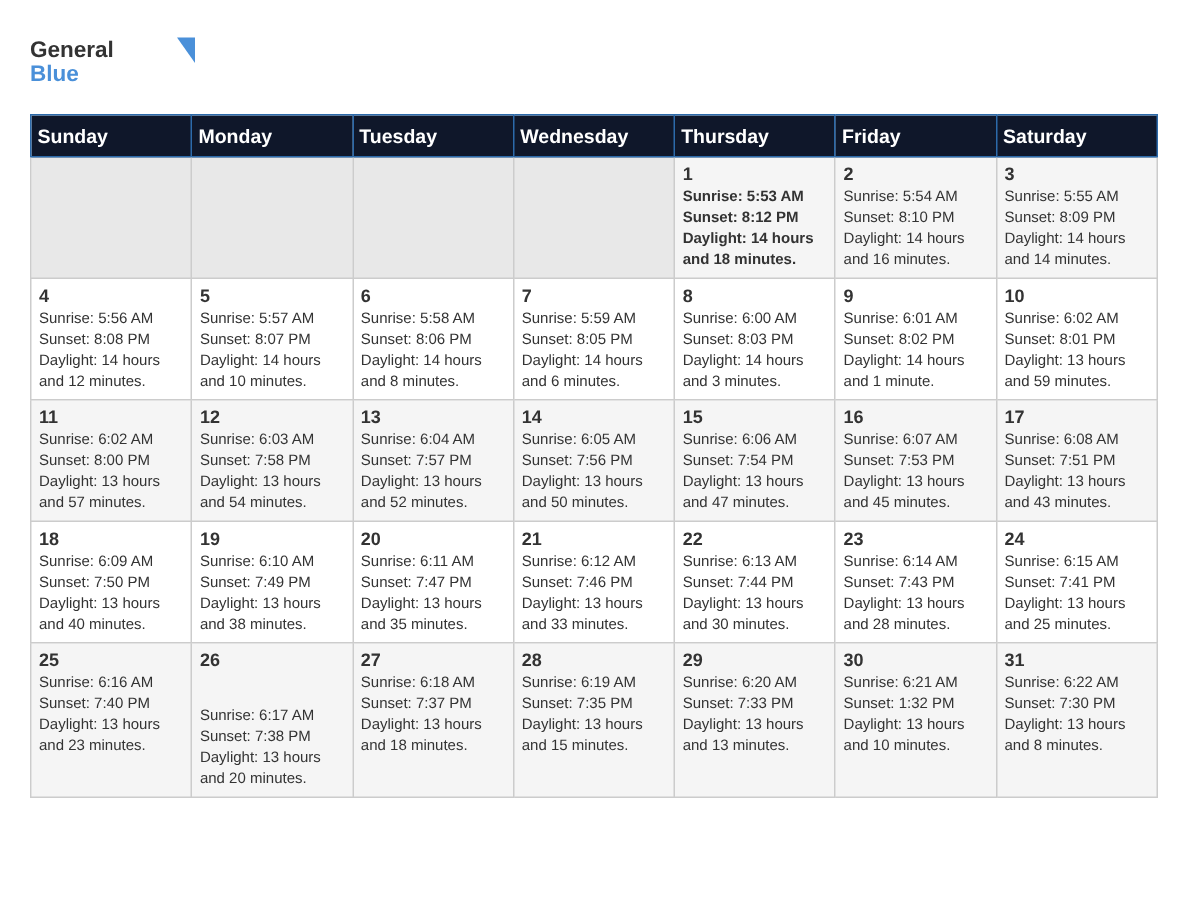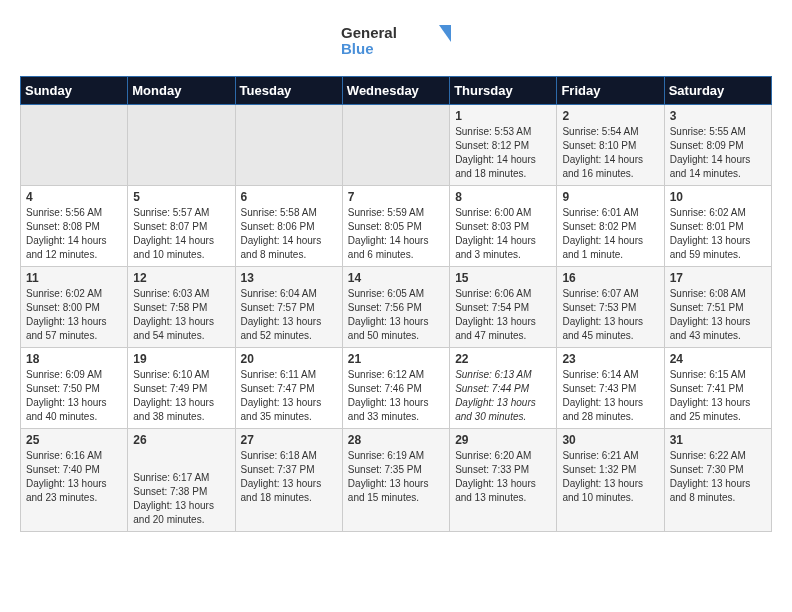--- a/index.html
+++ b/index.html
@@ -5,21 +5,21 @@
     * { margin: 0; padding: 0; box-sizing: border-box; }
     body {
       font-family: Arial, sans-serif;
       background: #fff;
       width: 792px;
       min-height: 612px;
       padding: 20px;
     }
     .header {
       display: flex;
-      justify-content: center;
+      justify-content: flex-start;
       align-items: flex-start;
       margin-bottom: 16px;
     }
     .logo {
       display: flex;
       align-items: center;
       gap: 4px;
     }
     .title-block {
       text-align: right;
@@ -106,21 +106,21 @@
       </tr>
   </thead>
   <tbody id="calendar-body">
   <tr>
         <td class="empty-cell"></td>
         <td class="empty-cell"></td>
         <td class="empty-cell"></td>
         <td class="empty-cell"></td>
         <td>
           <span class="day-number">1</span>
-          <div class="day-info" style="white-space: pre-line;">Sunrise: 5:53 AM
+          <div class="day-info" style="white-space: pre-line; font-weight: bold;">Sunrise: 5:53 AM
 Sunset: 8:12 PM
 Daylight: 14 hours
 and 18 minutes.</div>
         </td>
         <td>
           <span class="day-number">2</span>
           <div class="day-info" style="white-space: pre-line;">Sunrise: 5:54 AM
 Sunset: 8:10 PM
 Daylight: 14 hours
 and 16 minutes.</div>
@@ -259,21 +259,21 @@
         </td>
         <td>
           <span class="day-number">21</span>
           <div class="day-info" style="white-space: pre-line;">Sunrise: 6:12 AM
 Sunset: 7:46 PM
 Daylight: 13 hours
 and 33 minutes.</div>
         </td>
         <td>
           <span class="day-number">22</span>
-          <div class="day-info" style="white-space: pre-line; font-style: italic;">Sunrise: 6:13 AM
+          <div class="day-info" style="white-space: pre-line;">Sunrise: 6:13 AM
 Sunset: 7:44 PM
 Daylight: 13 hours
 and 30 minutes.</div>
         </td>
         <td>
           <span class="day-number">23</span>
           <div class="day-info" style="white-space: pre-line;">Sunrise: 6:14 AM
 Sunset: 7:43 PM
 Daylight: 13 hours
 and 28 minutes.</div>

